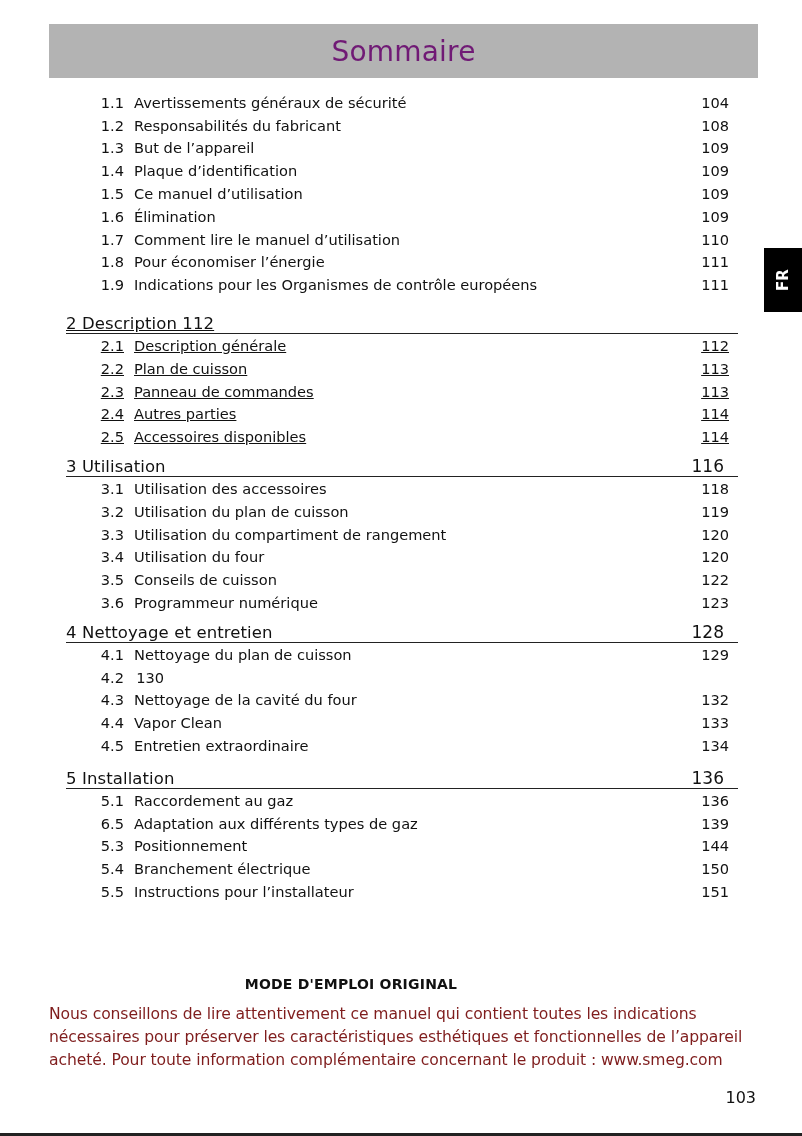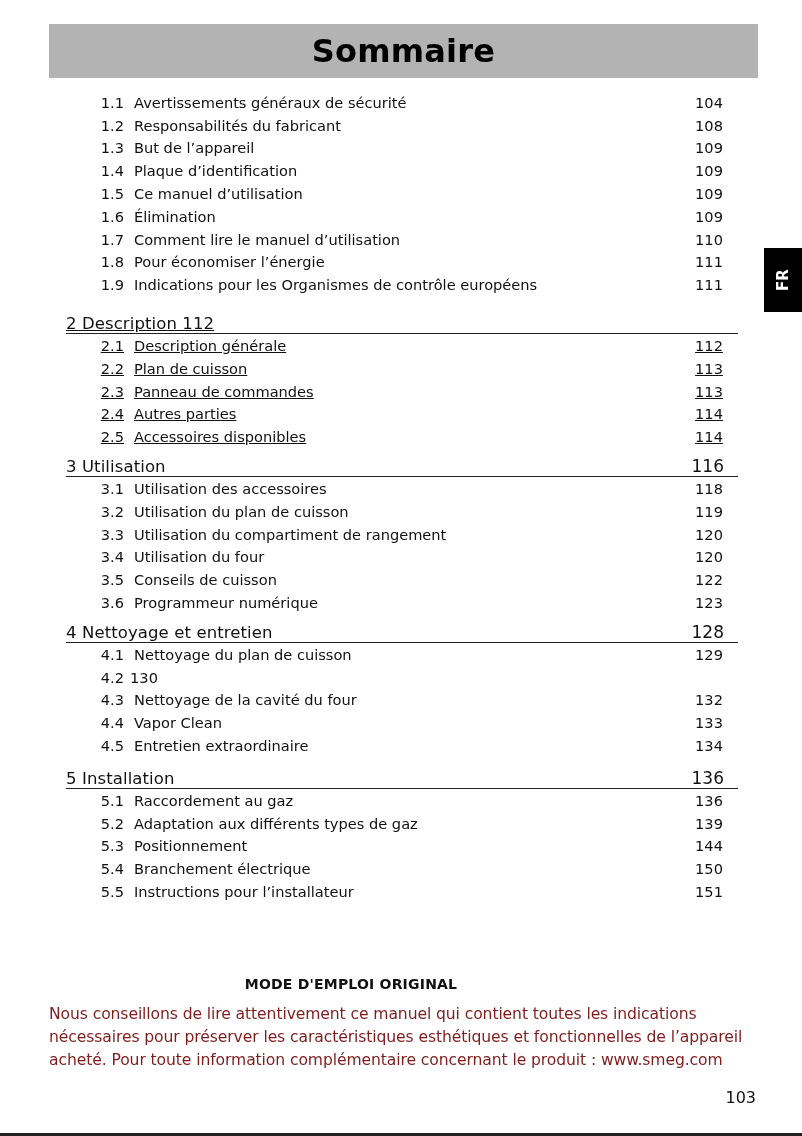--- a/index.html
+++ b/index.html
@@ -4,37 +4,37 @@
 <style>
   html, body { margin: 0; padding: 0; background: #ffffff; }
   body {
     width: 802px; height: 1136px; position: relative; overflow: hidden;
     font-family: "DejaVu Sans", sans-serif; color: #111;
   }
   .title-bar {
     position: absolute; left: 49px; top: 24px; width: 709px; height: 54px;
     background: #b3b3b3; display: flex; align-items: center; justify-content: center;
   }
-  .title-bar span { font-size: 32px; font-weight: bold; letter-spacing: 0.2px; color: #000000; }
+  .title-bar span { font-size: 28px; font-weight: normal; letter-spacing: 0.2px; color: #701a75; }
 
   .toc { position: absolute; left: 66px; top: 91px; width: 672px; }
   .section { margin: 0; }
   .section-head {
     display: flex; justify-content: space-between; align-items: flex-end;
     height: 26px; border-bottom: 1.5px solid #222; font-size: 16.5px; font-weight: normal;
     padding-right: 14px; box-sizing: border-box;
   }
   .section-head .st { letter-spacing: 0.1px; }
   .section-head .sp { font-size: 17px; }
   .row {
     display: flex; align-items: center; height: 22.8px; font-size: 14.6px;
   }
   .row .num { width: 58px; text-align: right; padding-right: 0; box-sizing: border-box; }
   .row .lbl { flex: 1; padding-left: 10px; }
-  .row .pg { width: 40px; text-align: center; padding-right: 9px; }
+  .row .pg { width: 40px; text-align: right; padding-right: 9px; }
   .s2 { margin-top: 12px; text-decoration: underline; }
   .s3 { margin-top: 3px; }
   .s4 { margin-top: 3px; }
   .s5 { margin-top: 6px; }
 
   .fr-tab {
     position: absolute; left: 764px; top: 248px; width: 38px; height: 64px;
     background: #000; display: flex; align-items: center; justify-content: center;
   }
   .fr-tab span {
@@ -221,21 +221,21 @@
     <div class="section-head">
       <span class="st">5 Installation</span>
       <span class="sp">136</span>
     </div>
     <div class="row">
         <span class="num">5.1</span>
         <span class="lbl">Raccordement au gaz</span>
         <span class="pg">136</span>
       </div>
     <div class="row">
-        <span class="num">5.2</span>
+        <span class="num">6.5</span>
         <span class="lbl">Adaptation aux différents types de gaz</span>
         <span class="pg">139</span>
       </div>
     <div class="row">
         <span class="num">5.3</span>
         <span class="lbl">Positionnement</span>
         <span class="pg">144</span>
       </div>
     <div class="row">
         <span class="num">5.4</span>

